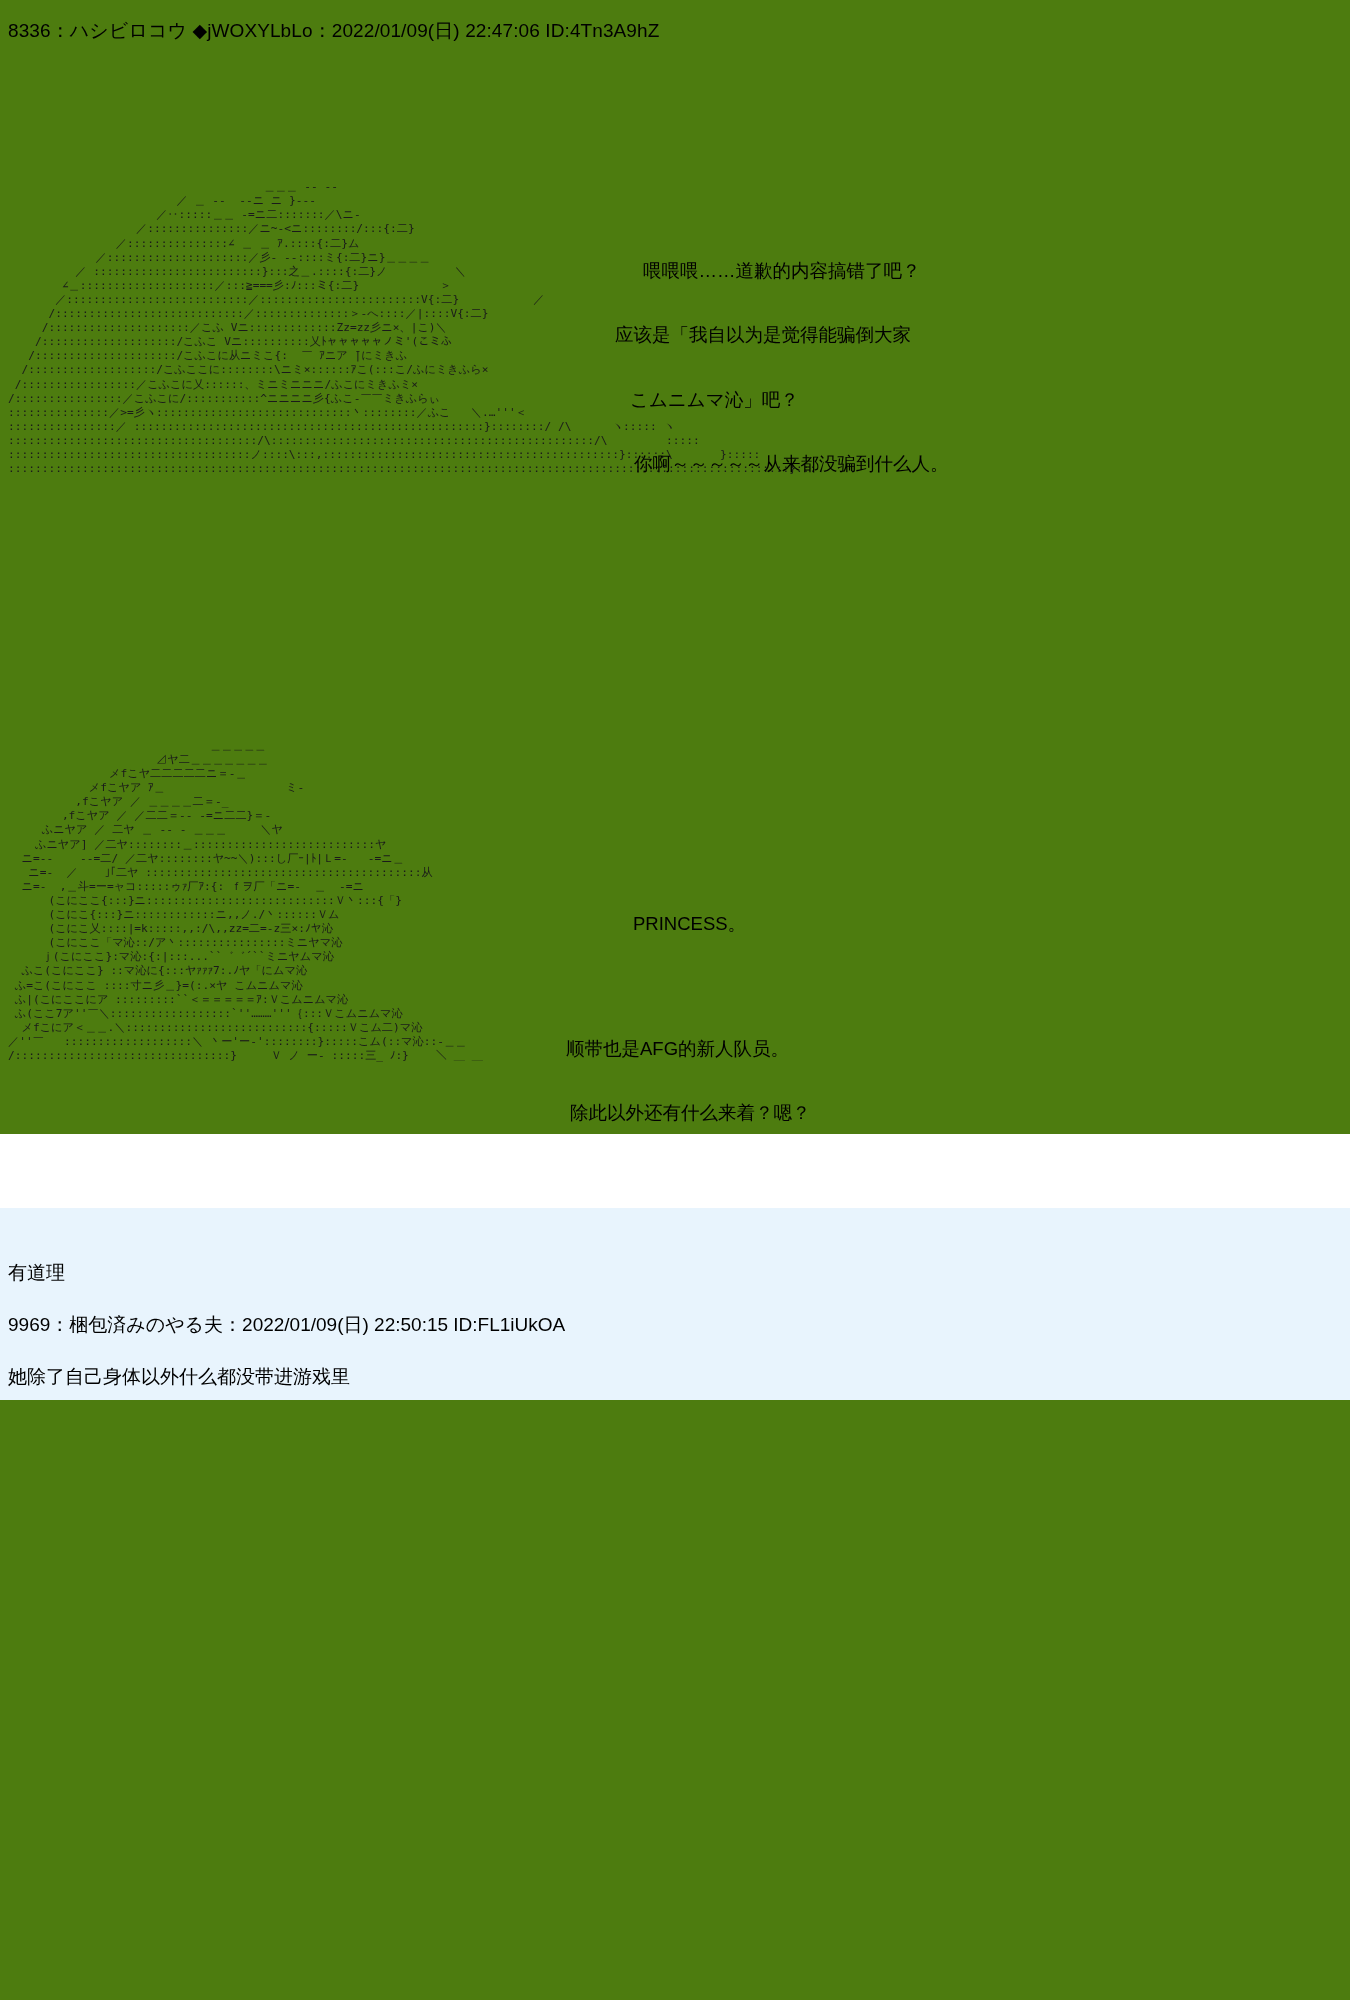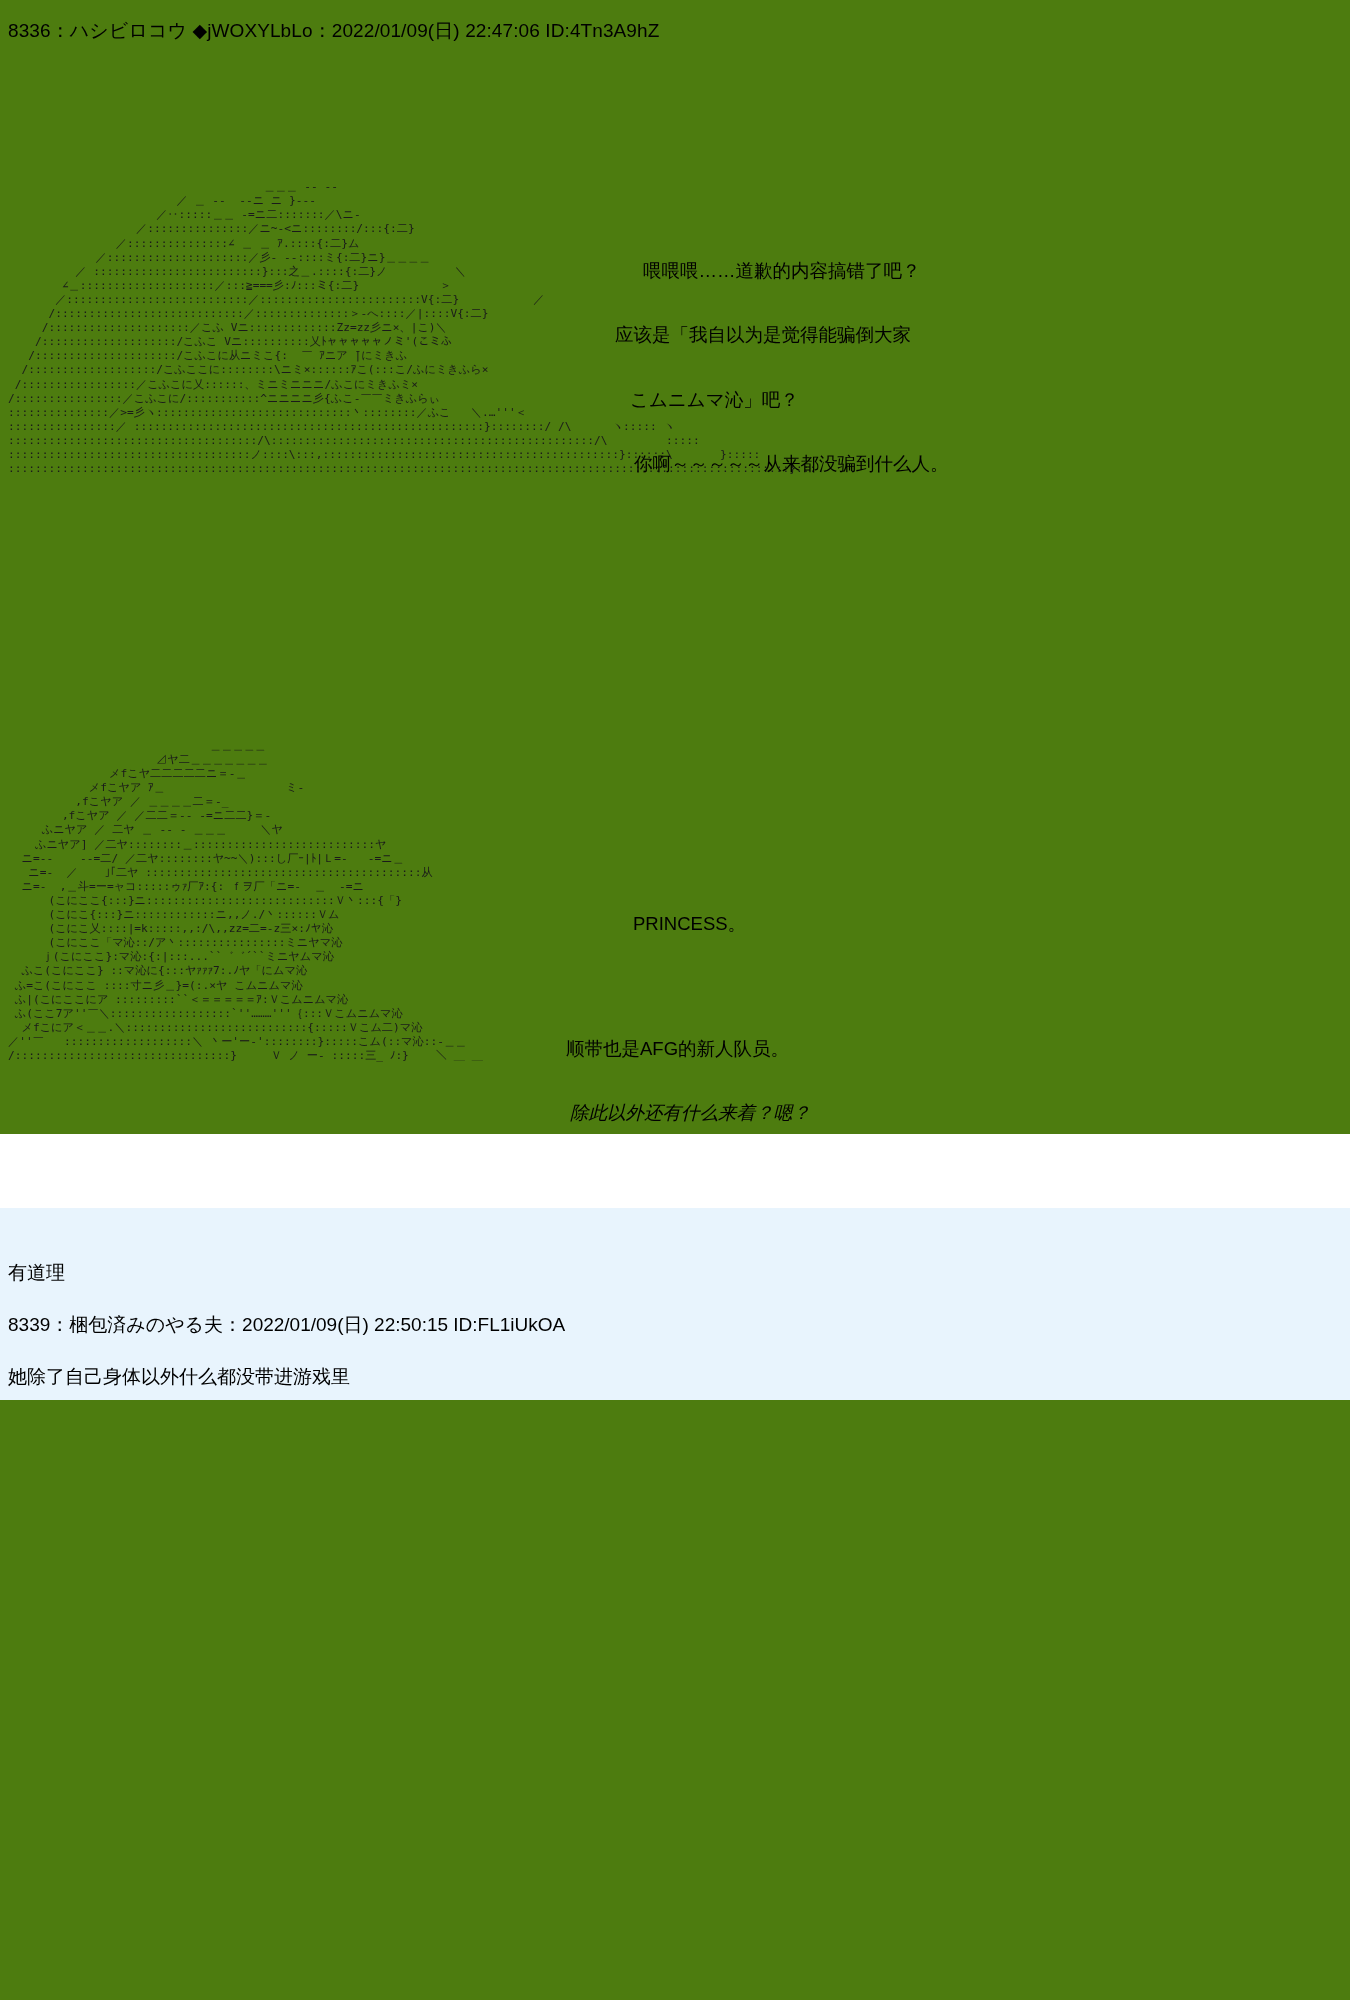--- a/index.html
+++ b/index.html
@@ -148,37 +148,37 @@
      ｊ(こにここ}:マ沁:{:|:::...``゛゛´``ミニヤムマ沁
   ふこ(こにここ} ::マ沁に{:::ヤｧｧｧ7:.ﾉヤ「にムマ沁
  ふ=こ(こにここ ::::寸ニ彡＿}=(:.×ヤ こムニムマ沁
  ふ|(こにここにア :::::::::``＜＝＝＝＝＝ｱ:Ｖこムニムマ沁
  ふ(ここ7ア''￣＼::::::::::::::::::`''………'''｛:::Ｖこムニムマ沁
   メfこにア＜＿＿.＼:::::::::::::::::::::::::::{:::::Ｖこム二)マ沁
 ／''￣   :::::::::::::::::::＼ 丶ー'ー‐'::::::::}:::::こム(::マ沁::-＿＿
 /::::::::::::::::::::::::::::::::}     Ｖ ノ ー‐ :::::三_ ﾉ:}    ＼ ＿ ＿</pre>
       <div class="dialogue" style="left:625px; top:200px;">PRINCESS。</div>
       <div class="dialogue" style="left:558px; top:325px;">顺带也是AFG的新人队员。</div>
-      <div class="dialogue" style="left:562px; top:389px;font-style:italic;">除此以外还有什么来着？嗯？</div>
+      <div class="dialogue" style="left:562px; top:389px;">除此以外还有什么来着？嗯？</div>
     </div>
 
   </div>
 
   <div class="spacer-white" style="height:74px;"></div>
 
   <div class="sep-band"></div>
 
   <div class="lower">
 
     <div class="lower-post">
       <div class="msg">有道理</div>
     </div>
 
     <div class="lower-post">
       <div class="hdr">
-        <span>8339</span><span>：</span><span>梱包済みのやる夫</span><span>：</span><span>2022/01/09(日) 22:50:15</span>&nbsp;<span>ID:FL1iUkOA</span>
+        <span>9969</span><span>：</span><span>梱包済みのやる夫</span><span>：</span><span>2022/01/09(日) 22:50:15</span>&nbsp;<span>ID:FL1iUkOA</span>
       </div>
       <div class="msg">她除了自己身体以外什么都没带进游戏里</div>
     </div>
 
   </div>
 
 </div>
 
 </body></html>

